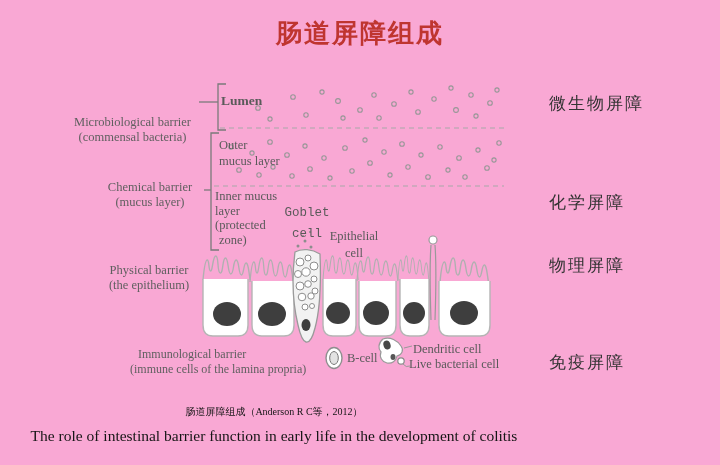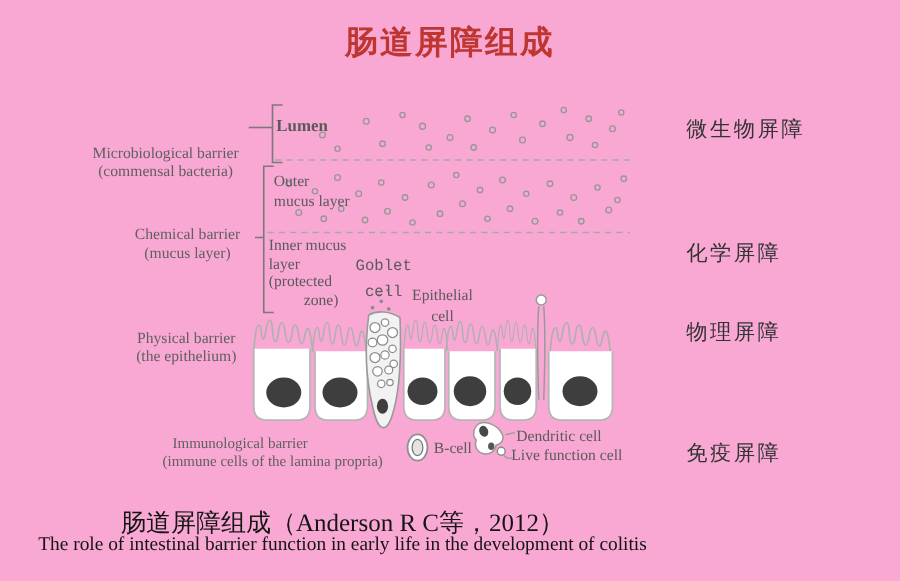--- a/index.html
+++ b/index.html
@@ -10,21 +10,21 @@
   }
   .title {
     position:absolute; left:0; top:16px; width:720px; text-align:center;
     font-size:26px; font-weight:bold; color:#bf3530; letter-spacing:2px;
   }
   .lbl { position:absolute; color:#5f5f5f; line-height:15px; font-size:12.5px; }
   .lbl.center { text-align:center; }
   .inner-lbl { position:absolute; color:#5a5a5a; font-size:12.5px; line-height:15px; }
   .right-lbl { position:absolute; left:549px; color:#333; font-size:17px; letter-spacing:2px; }
   .cap1 { position:absolute; left:0; top:405px; width:548px; text-align:center;
-          font-size:20px; color:#151515; }
+          font-size:10px; color:#151515; }
   .cap2 { position:absolute; left:0; top:427px; width:548px; text-align:center;
           font-size:15.5px; color:#151515; }
   svg { position:absolute; left:0; top:0; }
 </style>
 </head>
 <body>
 
 <div class="slide">
 
   <div class="title">肠道屏障组成</div>
@@ -198,34 +198,34 @@
 
   <div class="inner-lbl" style="left:221px; top:93px; font-size:13.5px;font-weight:bold;">Lumen</div>
   <div class="inner-lbl" style="left:219px; top:137px; line-height:16px;">
     <div>Outer</div>
     <div>mucus layer</div>
   </div>
   <div class="inner-lbl" style="left:215px; top:189px; line-height:14.5px;">
     <div>Inner mucus</div>
     <div>layer</div>
     <div>(protected</div>
-    <div style="padding-left:4px;margin-left:24px;">zone)</div>
+    <div style="padding-left:4px;">zone)</div>
   </div>
 
   <div class="inner-lbl" style="left:283px; top:203px; width:48px; text-align:center; line-height:21px;font-family:Liberation Mono, monospace;">
     <div>Goblet</div>
     <div>cell</div>
   </div>
   <div class="inner-lbl" style="left:326px; top:228px; width:56px; text-align:center; line-height:17px;">
     <div>Epithelial</div>
     <div>cell</div>
   </div>
   <div class="inner-lbl" style="left:347px; top:351px;">B-cell</div>
   <div class="inner-lbl" style="left:413px; top:342px;">Dendritic cell</div>
-  <div class="inner-lbl" style="left:409px; top:357px;">Live function cell</div>
+  <div class="inner-lbl" style="left:409px; top:357px;">Live bacterial cell</div>
 
   <div class="right-lbl" style="top:92px;">微生物屏障</div>
   <div class="right-lbl" style="top:191px;">化学屏障</div>
   <div class="right-lbl" style="top:254px;">物理屏障</div>
   <div class="right-lbl" style="top:351px;">免疫屏障</div>
 
   <div class="cap1">肠道屏障组成（Anderson R C等，2012）</div>
   <div class="cap2">The role of intestinal barrier function in early life in the development of colitis</div>
 
 </div>

